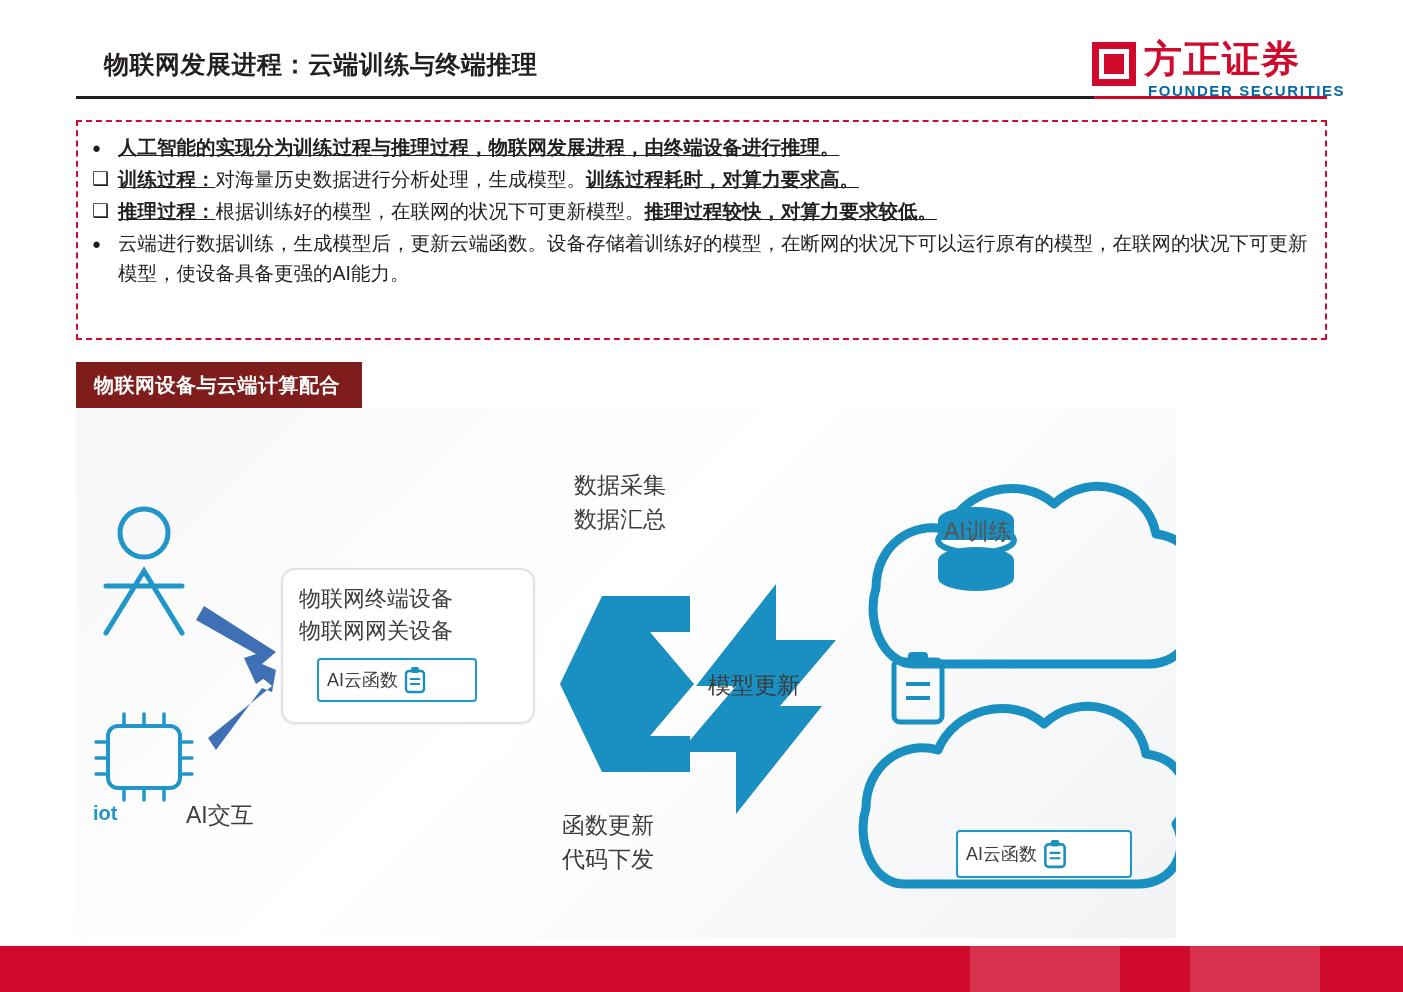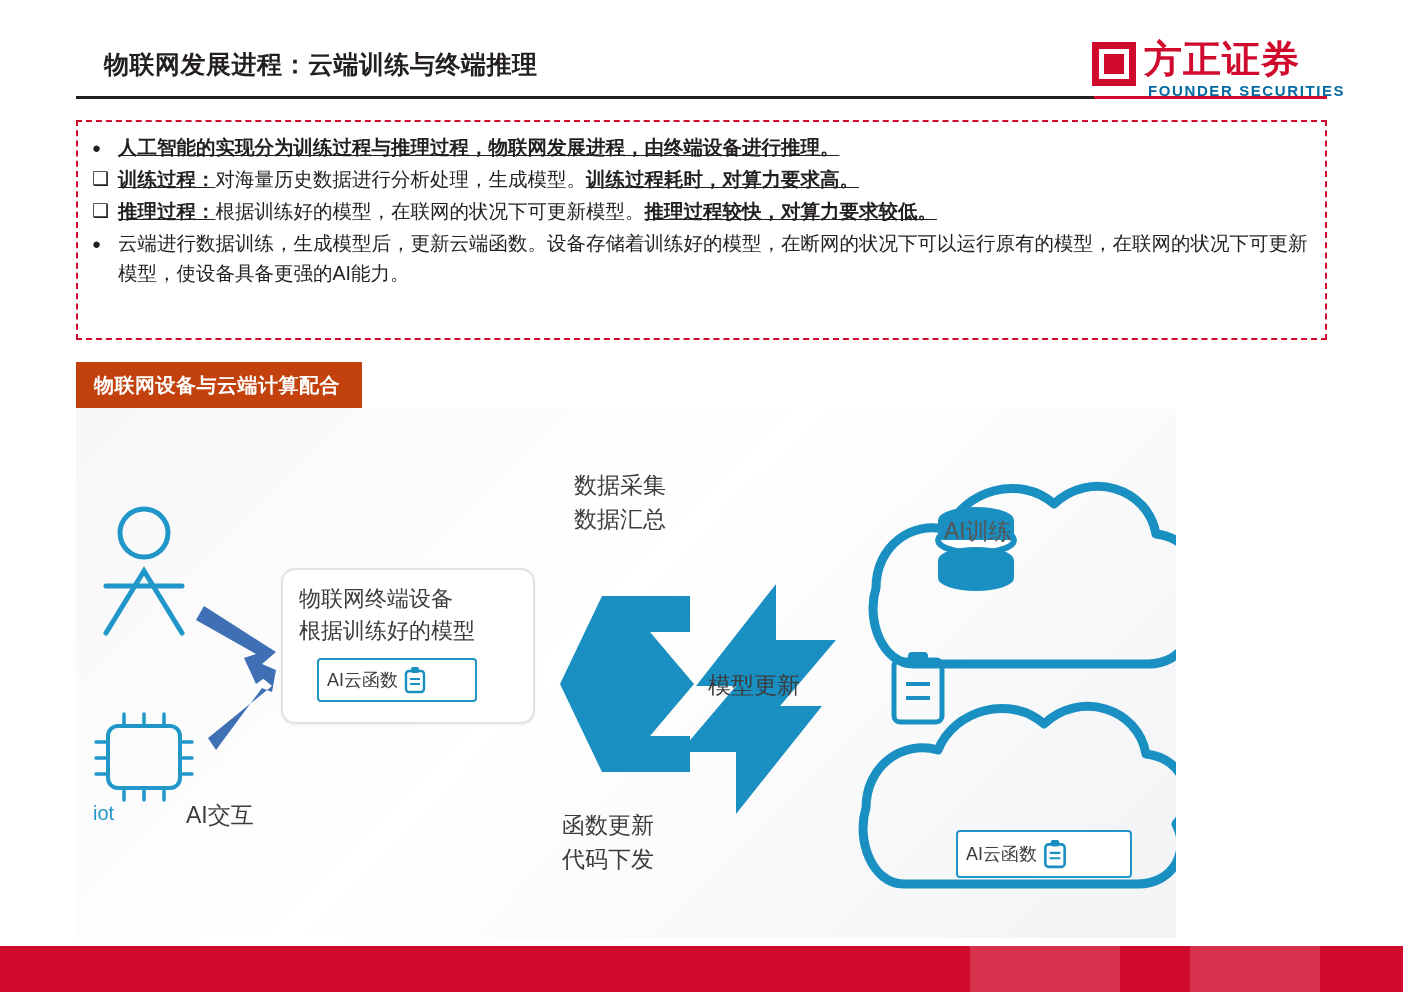--- a/index.html
+++ b/index.html
@@ -135,21 +135,21 @@
     color: #231f20;
   }
   .b { font-weight: bold; }
   .u { text-decoration: underline; }
 
   
   .caption-tag {
     position: absolute;
     left: 76px;
     top: 362px;
-    background: #c2410c;
+    background: #7f1d1d;
     color: #ffffff;
     font-size: 20px;
     font-weight: bold;
     padding: 10px 22px 10px 18px;
     letter-spacing: 0.5px;
   }
 
   
   .figure {
     position: absolute;
@@ -355,41 +355,41 @@
                C 1004 282, 1062 300, 1070 346
                C 1108 350, 1122 390, 1100 416
                C 1114 442, 1098 476, 1062 476
                L 828 476
                C 796 476, 780 432, 790 400 Z"></path>
     </g>
   </svg>
 
   <div class="box-device">
     <div class="t1">物联网终端设备</div>
-    <div class="t2">根据训练好的模型</div>
+    <div class="t2">物联网网关设备</div>
     <div class="pill" style="left:34px; top:88px; width:160px; height:44px;">
       <span class="pill-text">AI云函数</span>
       <svg width="22" height="28" viewBox="0 0 22 28">
         <rect x="2" y="5" width="18" height="21" rx="3" fill="none" stroke="#1a8fc1" stroke-width="2.4"></rect>
         <rect x="7" y="1" width="8" height="6" rx="2" fill="#1a8fc1"></rect>
         <path d="M6 13 H16 M6 18 H16" stroke="#1a8fc1" stroke-width="2"></path>
       </svg>
     </div>
   </div>
 
   <div class="pill" style="left:880px; top:422px; width:176px; height:48px;">
     <span class="pill-text">AI云函数</span>
     <svg width="24" height="30" viewBox="0 0 22 28">
       <rect x="2" y="5" width="18" height="21" rx="3" fill="none" stroke="#1a8fc1" stroke-width="2.4"></rect>
       <rect x="7" y="1" width="8" height="6" rx="2" fill="#1a8fc1"></rect>
       <path d="M6 13 H16 M6 18 H16" stroke="#1a8fc1" stroke-width="2"></path>
     </svg>
   </div>
 
-  <div class="fig-label" style="left:17px; top:390px; color:#2196c9; font-size:20px; font-weight:normal;">iot</div>
+  <div class="fig-label" style="left:17px; top:390px; color:#2196c9; font-size:20px; font-weight:bold;">iot</div>
   <div class="fig-label dark" style="left:110px; top:392px;">AI交互</div>
 
   <div class="fig-label dark" style="left:498px; top:62px;">数据采集</div>
   <div class="fig-label dark" style="left:498px; top:96px;">数据汇总</div>
 
   <div class="fig-label dark" style="left:486px; top:402px;">函数更新</div>
   <div class="fig-label dark" style="left:486px; top:436px;">代码下发</div>
 
   <div class="fig-label" style="left:868px; top:108px; color:#555;">AI训练</div>
   <div class="fig-label dark" style="left:632px; top:262px;">模型更新</div>

